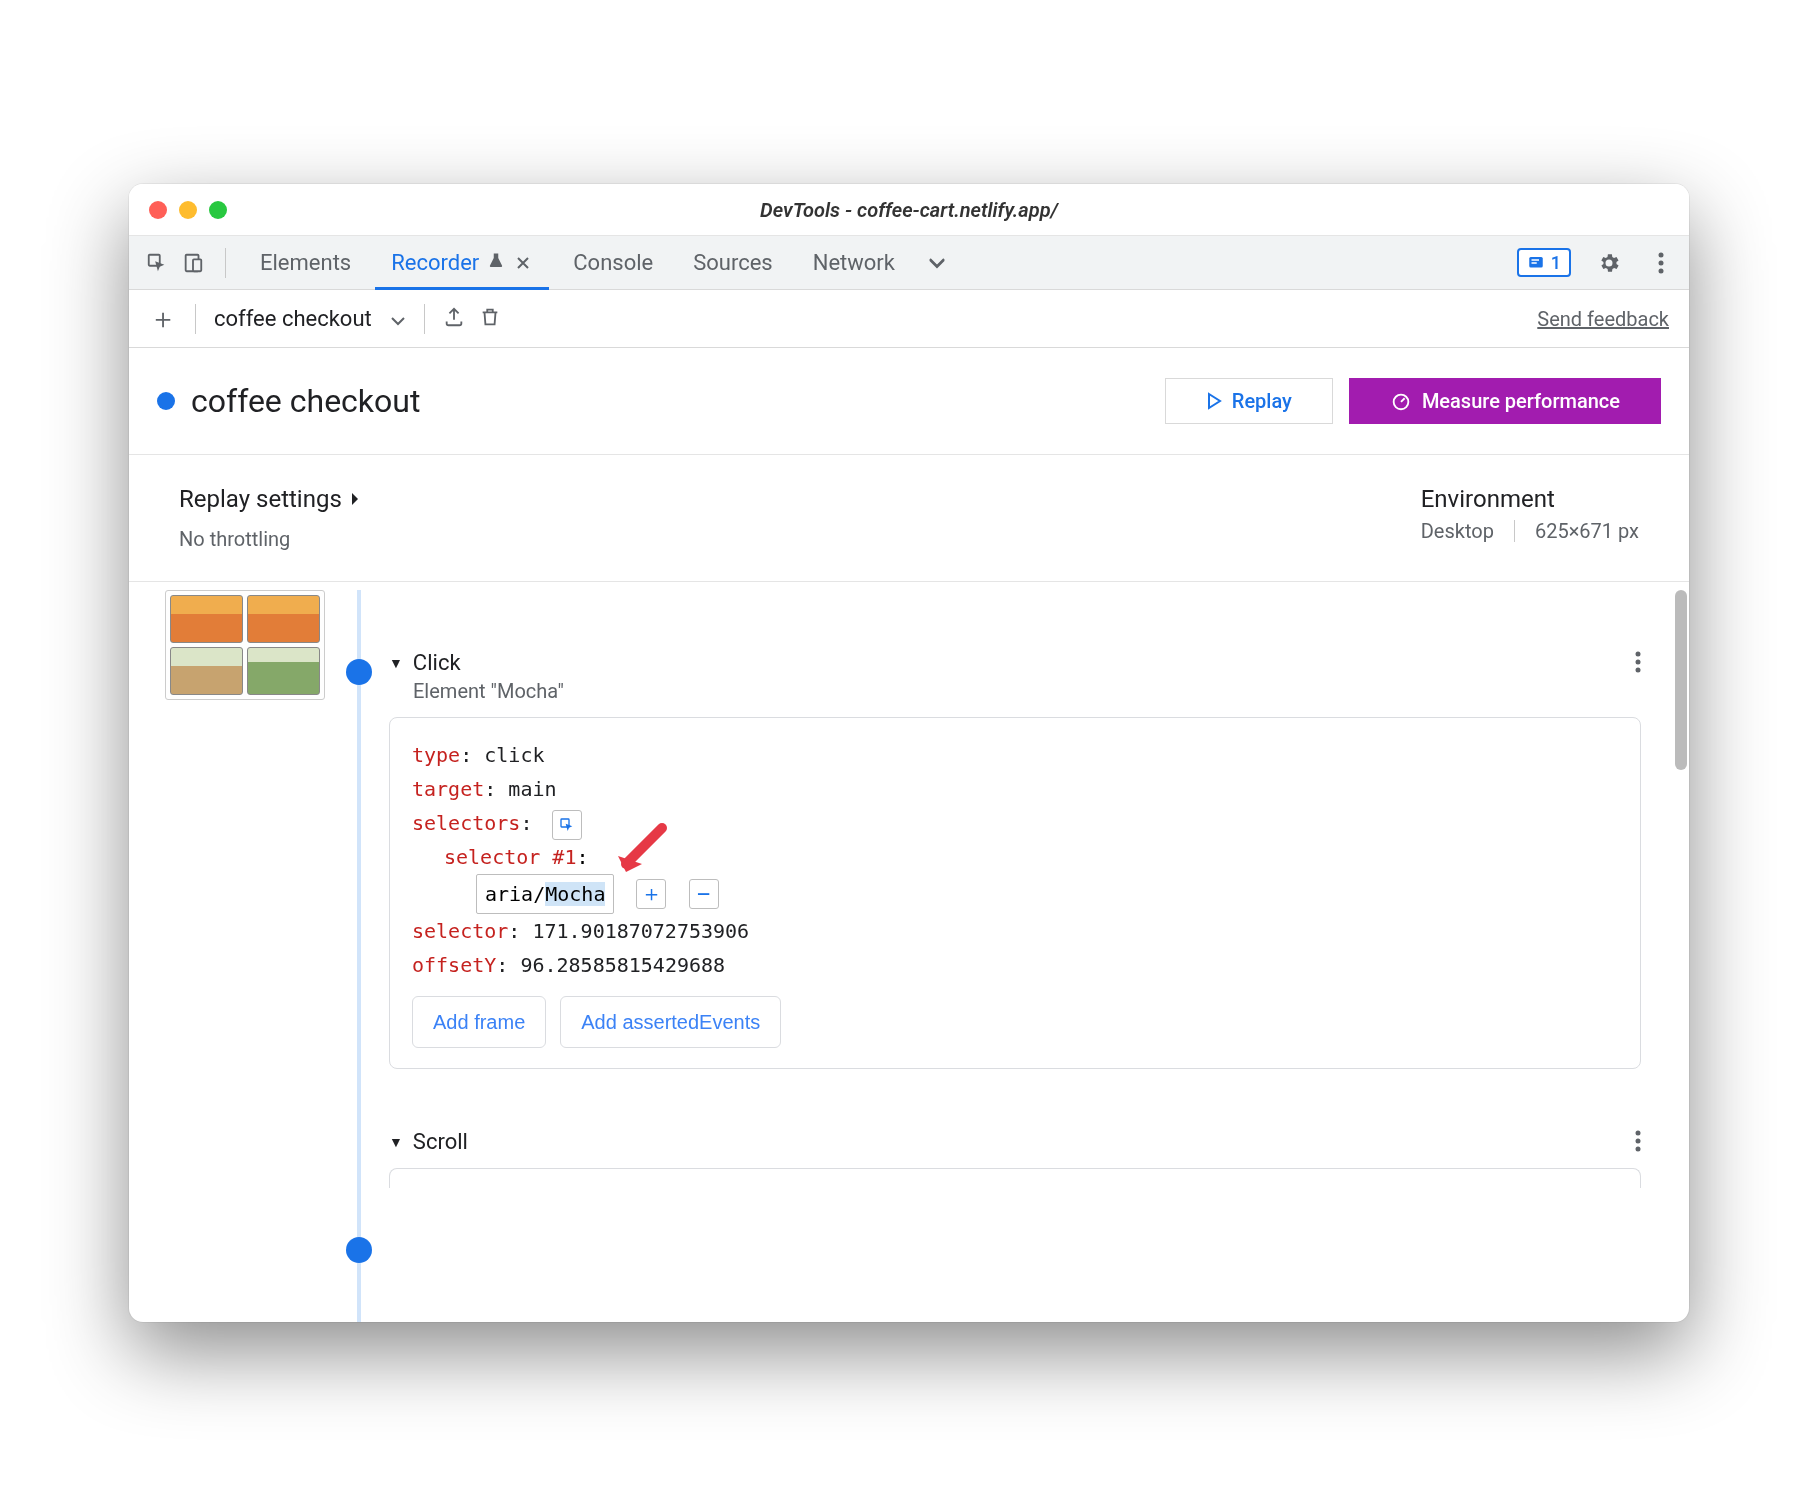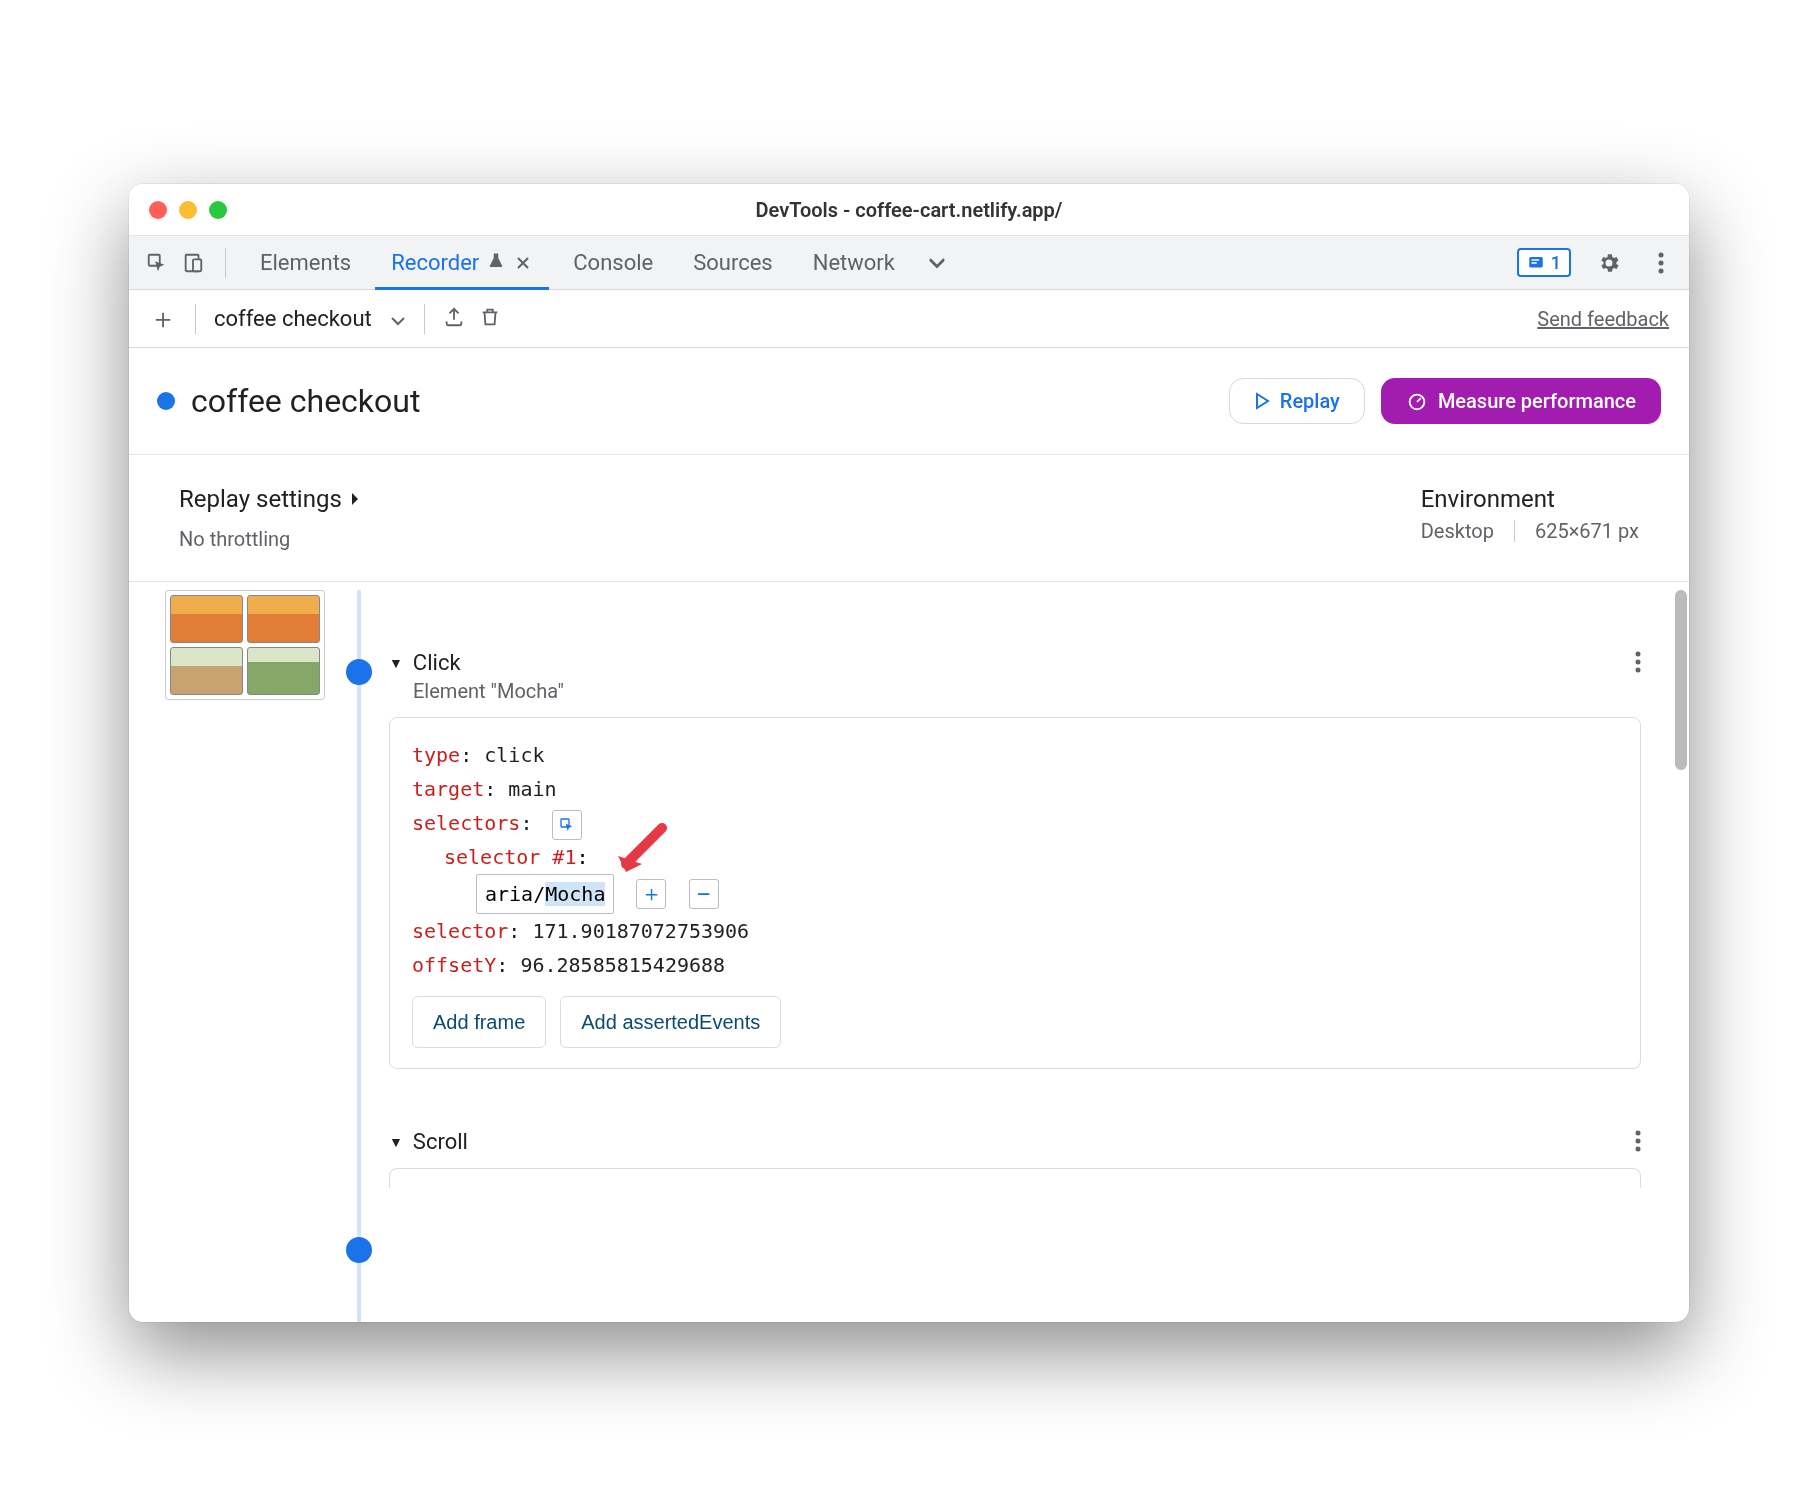--- a/index.html
+++ b/index.html
@@ -30,21 +30,21 @@
     position: relative;
     border-bottom: 1px solid #e5e5e5;
   }
   .traffic-lights { display: flex; gap: 12px; }
   .traffic-light { width: 18px; height: 18px; border-radius: 50%; }
   .tl-close { background: #ff5f57; }
   .tl-min { background: #febc2e; }
   .tl-max { background: #28c840; }
   .window-title {
     position: absolute; left: 0; right: 0; text-align: center;
-    font-weight: 600; font-size: 20px; color: #333; pointer-events: none;
+    font-weight: 600; font-size: 20px; color: #333; pointer-events: none; font-style: italic;
   }
 
   
   .tabs-row {
     height: 54px;
     display: flex;
     align-items: center;
     border-bottom: 1px solid #d9d9d9;
     background: #f1f3f4;
     padding: 0 14px;
@@ -105,22 +105,22 @@
   .header-panel {
     padding: 30px 28px;
     display:flex; align-items:center;
     border-bottom:1px solid #e5e5e5;
     gap: 16px;
   }
   .status-dot { width:18px; height:18px; border-radius:50%; background:#1a73e8; }
   .page-title { font-size:32px; color:#202124; }
   .btn {
     display:flex; align-items:center; gap:10px;
-    height:46px; padding:0 24px;
-    border-radius:14px; font-size:20px; font-weight:500;
+    height:46px; padding:0 40px;
+    border-radius:0; font-size:20px; font-weight:500;
     cursor:pointer; border:1px solid transparent;
   }
   .btn-outline { background:#fff; border-color:#d9d9d9; color:#1a73e8; }
   .btn-primary { background:#a21caf; color:#fff; }
 
   
   .settings-row {
     display:flex; align-items:flex-start; padding:30px 50px;
     border-bottom:1px solid #e5e5e5;
   }
@@ -195,21 +195,21 @@
   }
   .selector-input .hilite { background:#cfe4f7; }
   .sq-btn {
     display:inline-flex; width:30px; height:30px; border:1px solid #bdbdbd; border-radius:3px;
     align-items:center; justify-content:center; margin-left:10px; cursor:pointer;
     color:#1a73e8; font-size:22px; font-weight:500;
   }
   .card-actions { display:flex; gap:14px; margin-top:14px; }
   .action-btn {
     border:1px solid #dadce0; border-radius:6px; padding:8px 20px;
-    color:#0c4a6e; font-size:20px; font-weight:500; cursor:pointer;
+    color:#3b82f6; font-size:20px; font-weight:500; cursor:pointer;
     font-family:-apple-system, sans-serif;
   }
 
   .arrow-annotation {
     position:absolute; color:#e63946; pointer-events:none;
   }
 
   .scroll-step { margin-top:60px; }
 </style>
 </head>

